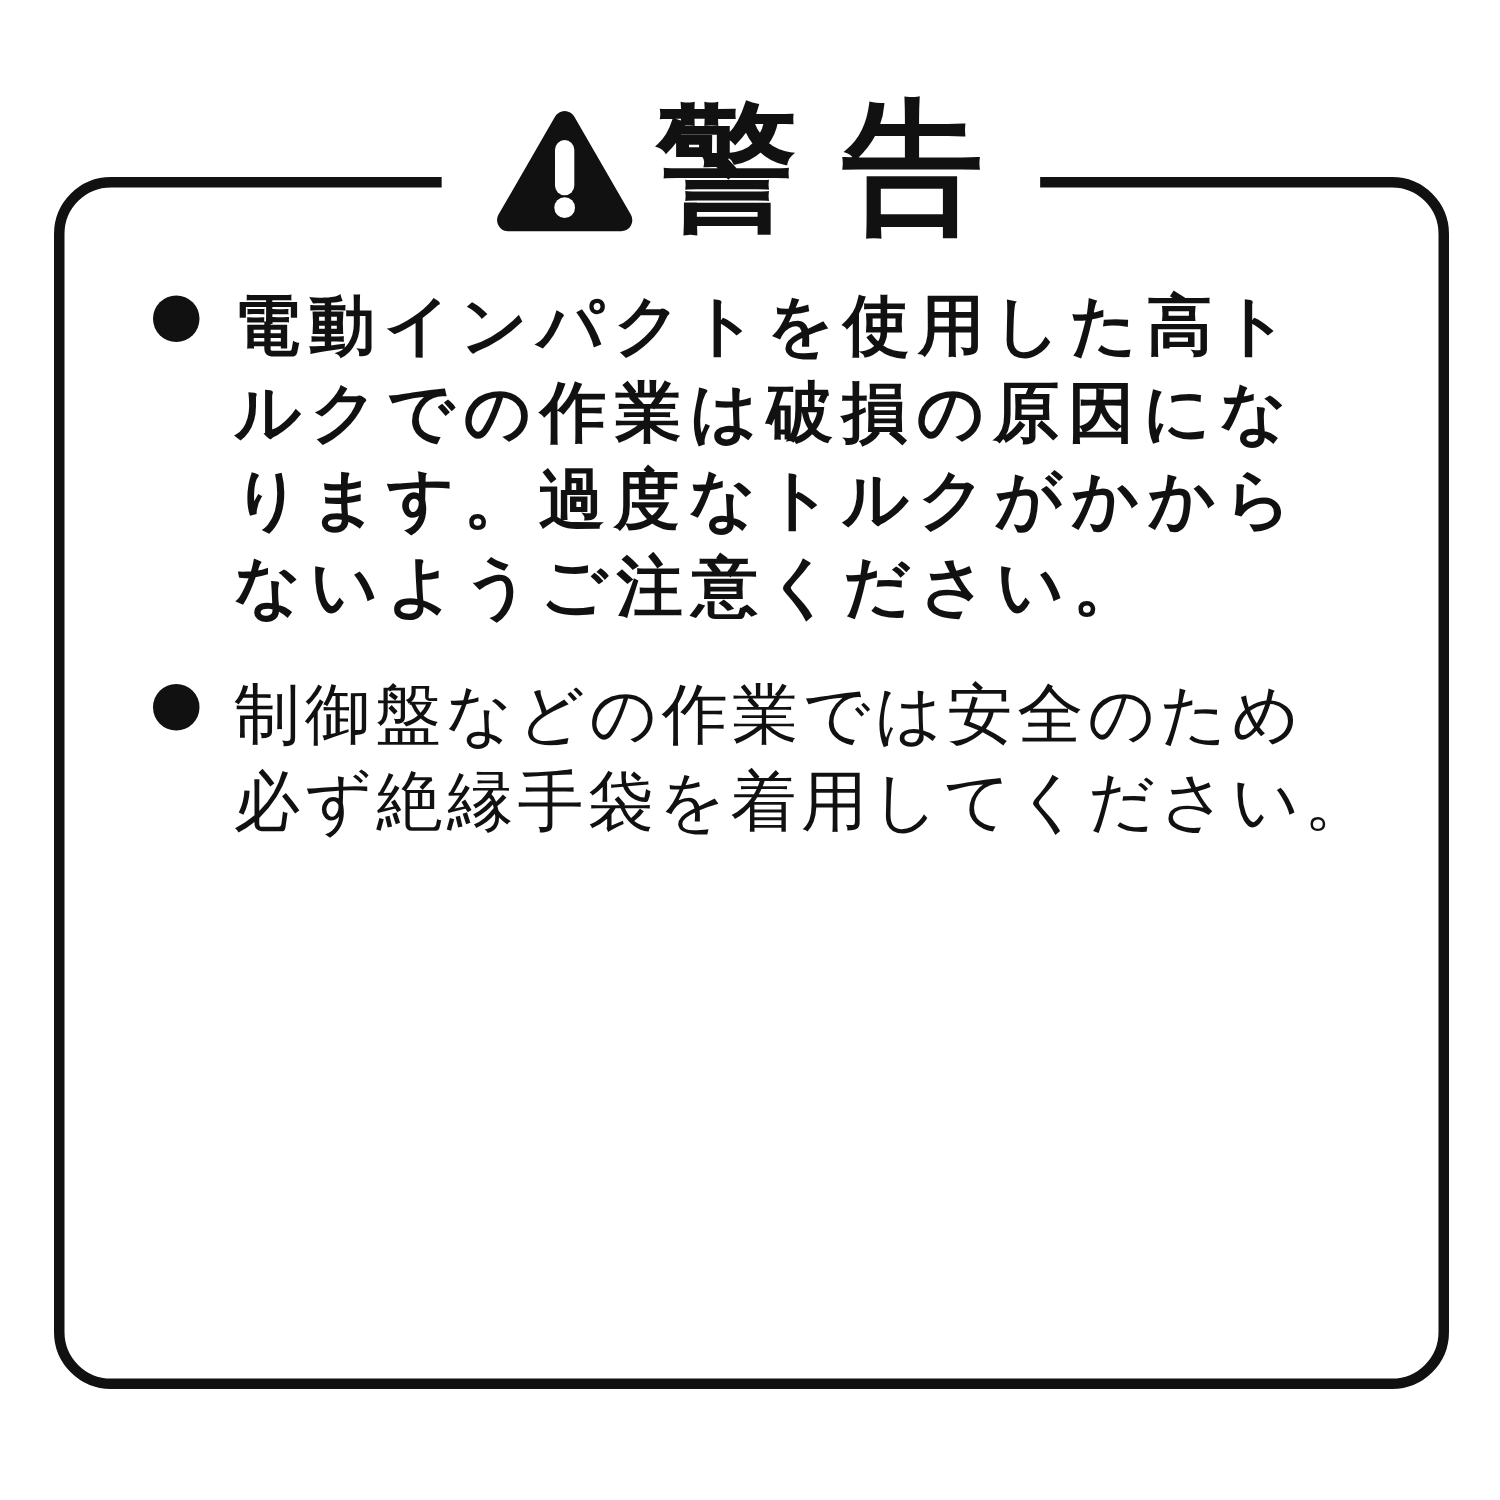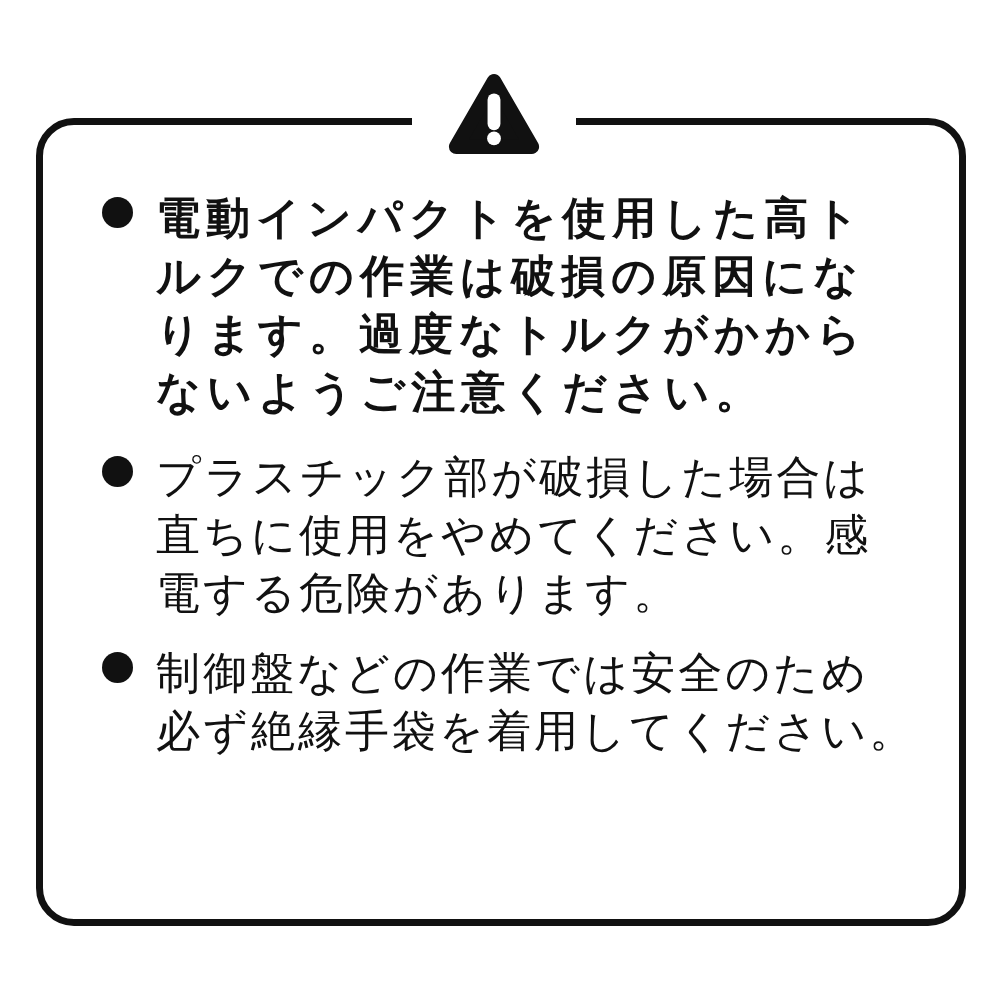--- a/index.html
+++ b/index.html
@@ -86,38 +86,33 @@
 <body>
 
 <div class="stage">
 
   <div class="warning-header">
     <svg class="tri-icon" width="92" height="86" viewBox="0 0 100 93" aria-hidden="true">
       <path d="M50 10 L91 81 H9 Z" fill="#111111" stroke="#111111" stroke-width="16" stroke-linejoin="round"></path>
       <path d="M50 30 L50 56" stroke="#ffffff" stroke-width="14" stroke-linecap="round"></path>
       <circle cx="50" cy="72" r="7.5" fill="#ffffff"></circle>
     </svg>
+    <span class="warning-title">警 告</span>
   </div>
 
   <div class="warning-box">
 
     <div class="item bold">
       <span class="bullet-dot"></span>
       <div class="item-text">電動インパクトを使用した高ト
 ルクでの作業は破損の原因にな
 ります。過度なトルクがかから
 ないようご注意ください。</div>
     </div>
 
-    <div class="item">
-      <span class="bullet-dot"></span>
-      <div class="item-text">プラスチック部が破損した場合は
-直ちに使用をやめてください。感
-電する危険があります。</div>
-    </div>
 
     <div class="item">
       <span class="bullet-dot"></span>
       <div class="item-text">制御盤などの作業では安全のため
 必ず絶縁手袋を着用してください。</div>
     </div>
 
   </div>
 </div>
 

